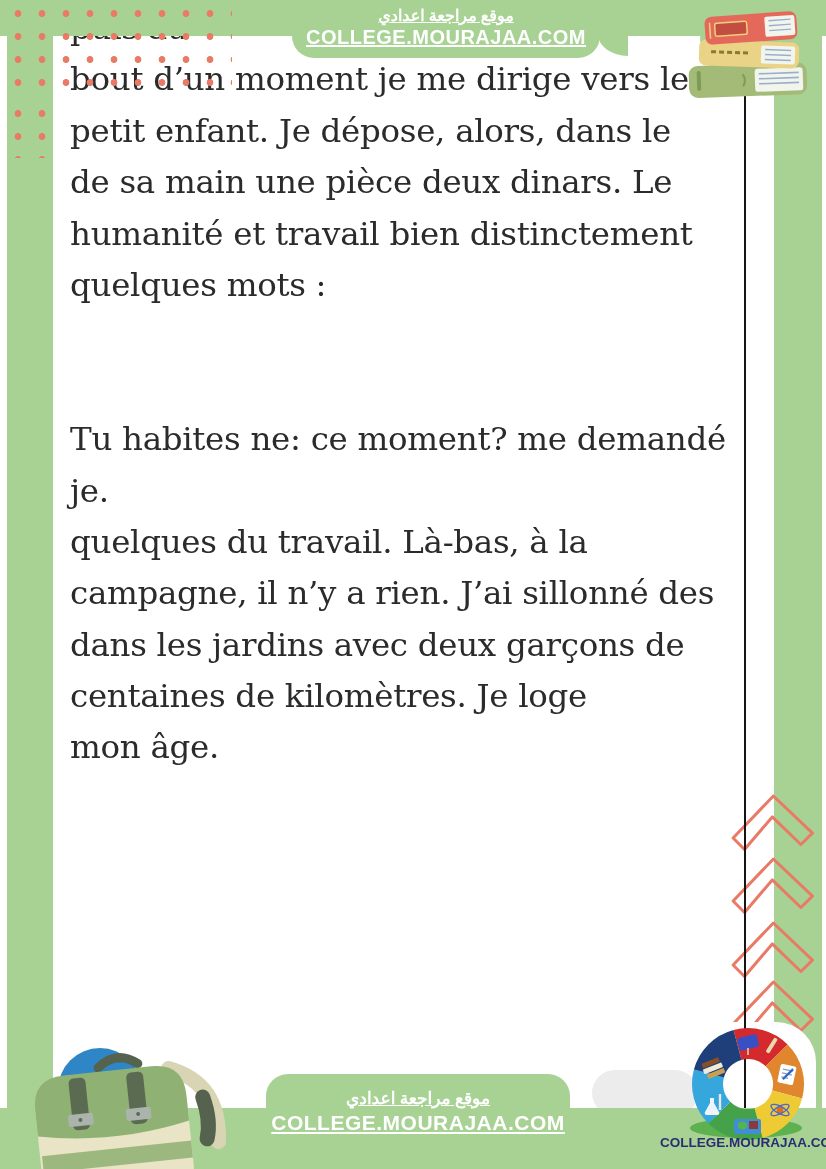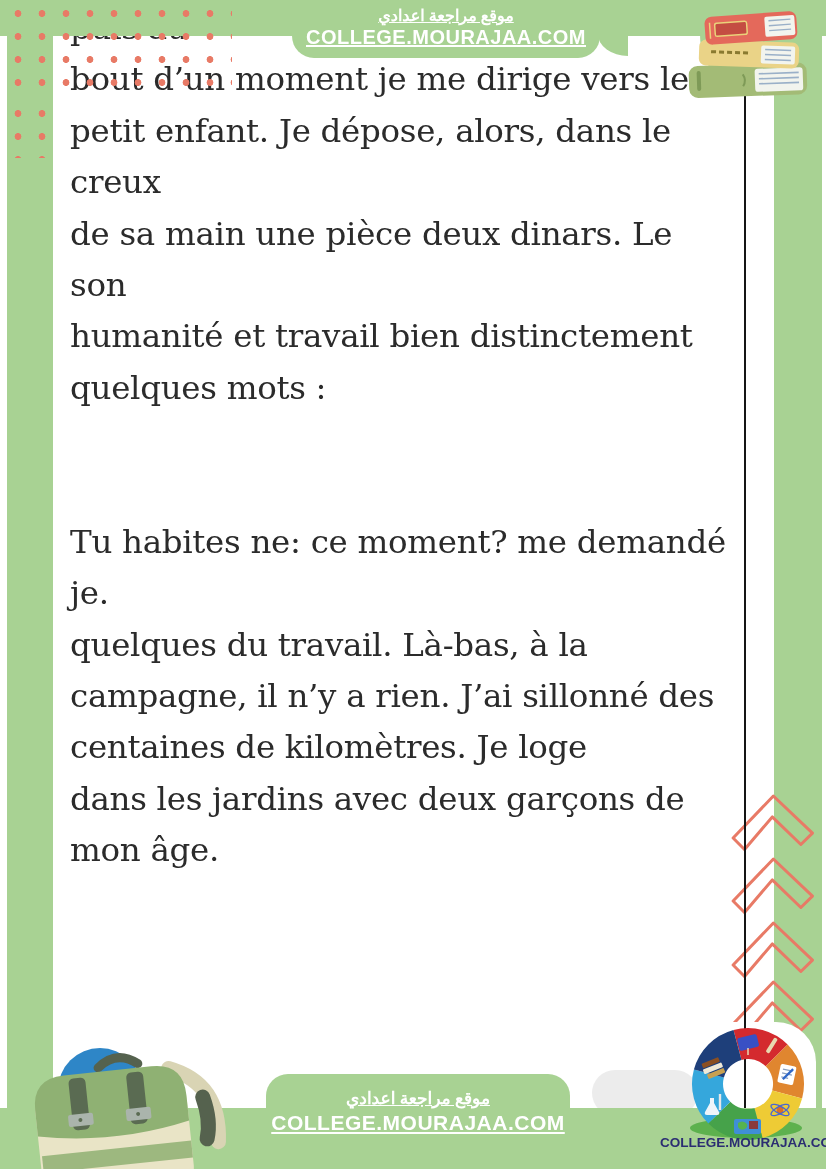--- a/index.html
+++ b/index.html
@@ -74,33 +74,31 @@
   <div class="col col-right"></div>
 
   <div class="dots"></div>
   <div class="dots2"></div>
 
   <div class="body-text">
 
   <div class="line">puis au</div>
       <div class="line">bout d’un moment je me dirige vers le</div>
       <div class="line">petit enfant. Je dépose, alors, dans le</div>
-      <div class="line">creux</div>
       <div class="line">de sa main une pièce deux dinars. Le</div>
-      <div class="line">son</div>
       <div class="line">humanité et travail bien distinctement</div>
       <div class="line">quelques mots :</div>
       <div class="line"></div>
       <div class="line"></div>
       <div class="line">Tu habites ne: ce moment? me demandé</div>
       <div class="line">je.</div>
       <div class="line">quelques du travail. Là-bas, à la</div>
       <div class="line">campagne, il n’y a rien. J’ai sillonné des</div>
+      <div class="line">dans les jardins avec deux garçons de</div>
       <div class="line">centaines de kilomètres. Je loge</div>
-      <div class="line">dans les jardins avec deux garçons de</div>
       <div class="line">mon âge.</div>
     </div>
 
   <svg class="chev" style="top:790px" viewBox="0 0 88 64">
       <path d="M5,50 L43,6 L84,41 L73,53 L43,27 L17,61 Z" fill="none" stroke="#e87a66" stroke-width="3" stroke-linejoin="round"></path>
     </svg>
   <svg class="chev" style="top:853px" viewBox="0 0 88 64">
       <path d="M5,50 L43,6 L84,41 L73,53 L43,27 L17,61 Z" fill="none" stroke="#e87a66" stroke-width="3" stroke-linejoin="round"></path>
     </svg>
   <svg class="chev" style="top:917px" viewBox="0 0 88 64">

